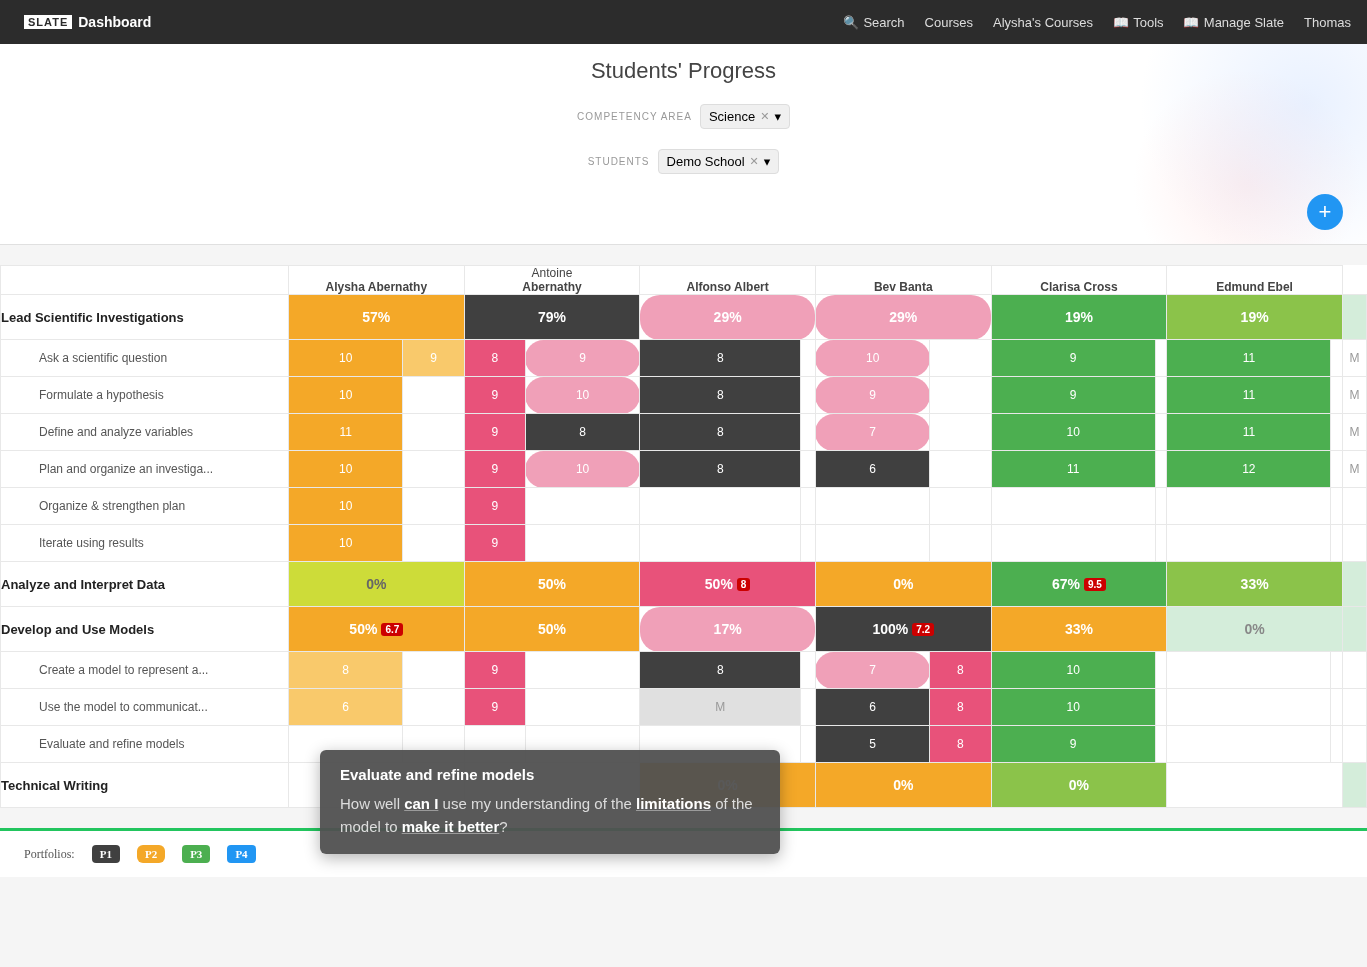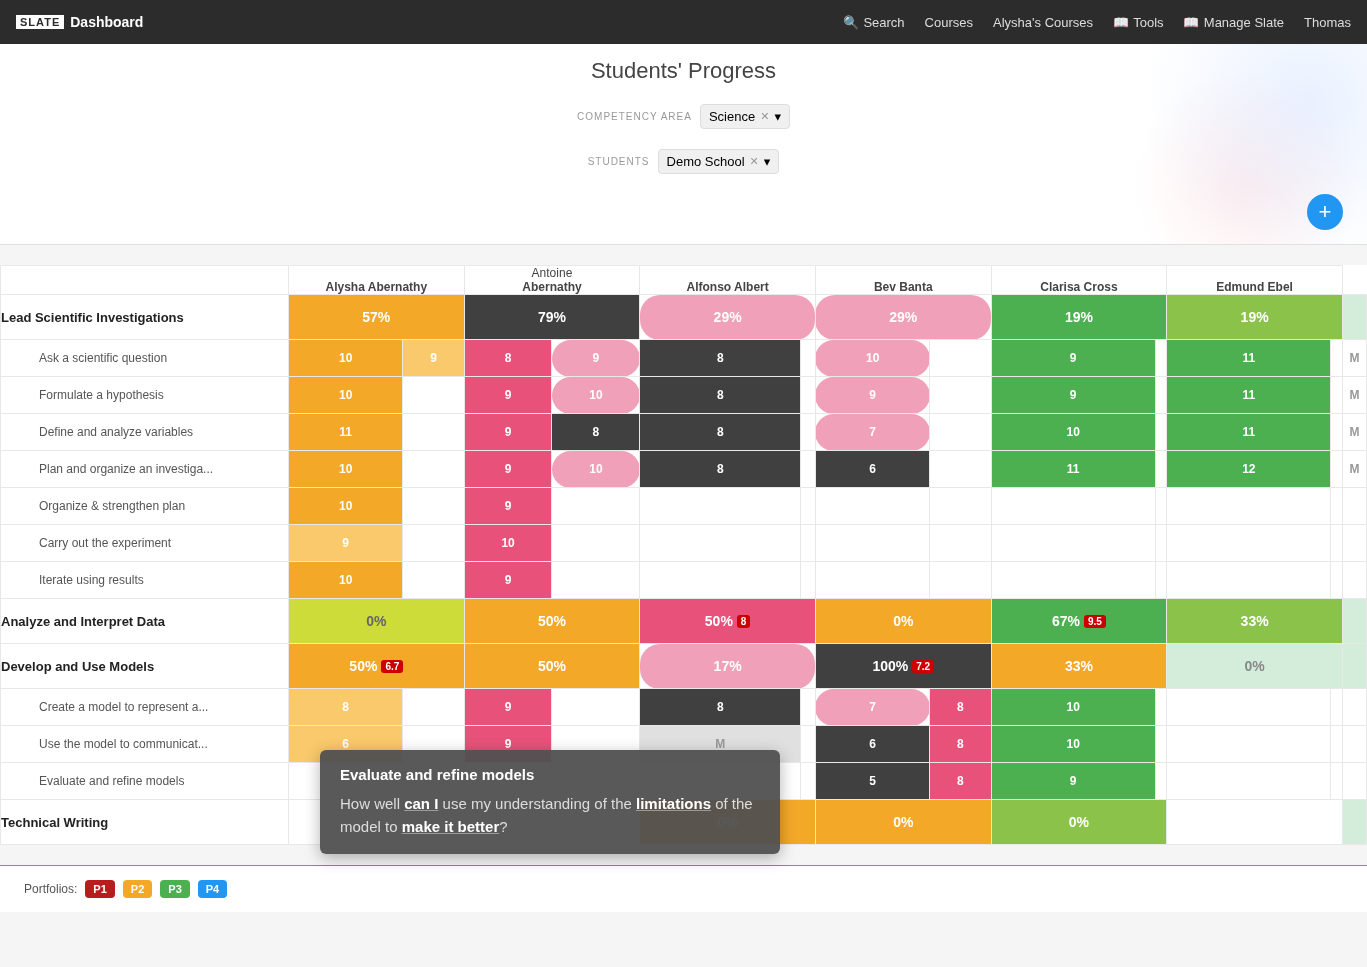--- a/index.html
+++ b/index.html
@@ -8,21 +8,21 @@
     
     .navbar {
       background: #2c2c2c;
       color: #fff;
       height: 44px;
       display: flex;
       align-items: center;
       padding: 0 16px;
       gap: 20px;
     }
-    .navbar .brand { display: flex; align-items: center; gap: 6px; font-weight: bold; font-size: 14px; }
+    .navbar .brand { display: flex; align-items: center; gap: 6px; font-weight: bold; font-size: 14px; margin-left: 8px; }
     .navbar .brand .slate-box { background: #fff; color: #2c2c2c; font-weight: 900; font-size: 11px; padding: 1px 4px; letter-spacing: 1px; }
     .navbar .spacer { flex: 1; }
     .navbar .nav-item { font-size: 13px; color: #ddd; cursor: pointer; display: flex; align-items: center; gap: 4px; }
     .nav-search { display: flex; align-items: center; gap: 5px; }
 
     
     .page-header {
       background: #fff;
       padding: 14px 24px;
       display: flex;
@@ -65,21 +65,21 @@
     .row-label { text-align: left; padding: 6px 10px; background: #fff; min-width: 210px; max-width: 230px; font-size: 12px; color: #555; }
     .row-label.section { font-weight: bold; font-size: 13px; color: #222; background: #fff; }
     .row-label.sub { font-weight: normal; padding-left: 38px; }
 
     
     .col-header { text-align: center; padding: 10px 6px; font-size: 12px; color: #444; font-weight: normal; min-width: 130px; background: #fff; vertical-align: bottom; }
     .col-header .name { font-weight: bold; }
 
     
     .score-cell { text-align: center; padding: 0; height: 36px; position: relative; vertical-align: middle; }
-    .score-cell .inner { display: flex; align-items: center; justify-content: center; height: 36px; width: 100%; font-size: 12px; font-weight: bold; gap: 2px; }
+    .score-cell .inner { display: flex; align-items: center; justify-content: center; height: 36px; width: 100%; font-size: 12px; font-weight: normal; gap: 2px; }
     .score-cell.empty { background: #fff; }
 
     
     .pct-cell { text-align: right; font-size: 14px; font-weight: bold; color: #fff; height: 44px; vertical-align: middle; position: relative; }
     .pct-cell .pct-inner { display: flex; align-items: center; justify-content: center; height: 44px; width: 100%; gap: 4px; }
     .badge { background: #c00; color: #fff; border-radius: 3px; font-size: 10px; font-weight: bold; padding: 1px 4px; position: relative; z-index: 1; }
 
     
     .c-orange { background: #F4A828; color: #fff; }
     .c-orange-light { background: #F9C96B; color: #fff; }
@@ -87,25 +87,25 @@
     .c-pink { background: #E8527A; color: #fff; }
     .c-pink-light { background: #F0A0B8; color: #fff; border-radius: 20px; }
     .c-green-dark { background: #4CAF50; color: #fff; }
     .c-green { background: #8BC34A; color: #fff; }
     .c-green-light { background: #CDDC39; color: #fff; }
     .c-green-pale { background: #D4EDDA; color: #666; }
     .c-gray { background: #e0e0e0; color: #999; }
     .c-white { background: #fff; }
 
     
-    .portfolios { display: flex; align-items: center; gap: 8px; padding: 14px 24px; background: #fff; border-top: 1px solid #22c55e; }
+    .portfolios { display: flex; align-items: center; gap: 17px; padding: 14px 24px; background: #fff; border-top: 3px solid #22c55e; font-family: Liberation Serif, serif; }
     .portfolio-label { font-size: 12px; color: #555; }
     .portfolio-pill { color: #fff; font-size: 11px; font-weight: bold; border-radius: 4px; padding: 3px 8px; cursor: pointer; }
-    .p1 { background: #b91c1c; }
-    .p2 { background: #F4A828; }
+    .p1 { background: #404040; }
+    .p2 { background: #F4A828; border-radius: 6px; }
     .p3 { background: #4CAF50; }
     .p4 { background: #2196F3; }
 
     
     .tooltip-overlay {
       position: fixed;
       left: 320px; top: 750px;
       background: rgba(80,80,80,0.95);
       border-radius: 6px;
       padding: 16px 20px;
@@ -378,40 +378,20 @@
       <td class="score-cell empty"></td>
       <td class="score-cell empty"></td>
       <td class="score-cell empty"></td>
       <td class="score-cell empty"></td>
       <td class="score-cell empty"></td>
       <td class="score-cell empty"></td>
       <td class="score-cell empty"></td>
       <td class="score-cell empty"></td>
     </tr>
 
-    <tr>
-      <td class="row-label sub">Carry out the experiment</td>
-      <td class="score-cell c-orange-light">
-            <div class="inner">9</div>
-          </td>
-      <td class="score-cell empty"></td>
-      <td class="score-cell c-pink">
-            <div class="inner">10</div>
-          </td>
-      <td class="score-cell empty"></td>
-      <td class="score-cell empty"></td>
-      <td class="score-cell empty"></td>
-      <td class="score-cell empty"></td>
-      <td class="score-cell empty"></td>
-      <td class="score-cell empty"></td>
-      <td class="score-cell empty"></td>
-      <td class="score-cell empty"></td>
-      <td class="score-cell empty"></td>
-      <td class="score-cell empty"></td>
-    </tr>
 
     <tr>
       <td class="row-label sub">Iterate using results</td>
       <td class="score-cell c-orange">
             <div class="inner">10</div>
           </td>
       <td class="score-cell empty"></td>
       <td class="score-cell c-pink">
             <div class="inner">9</div>
           </td>

